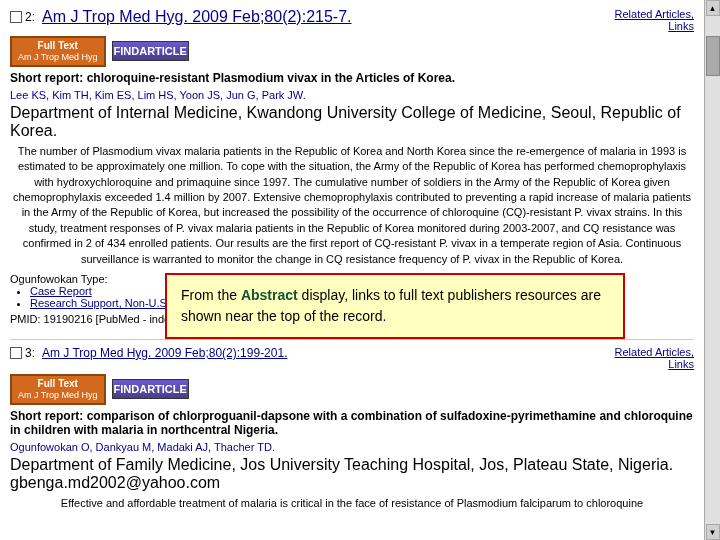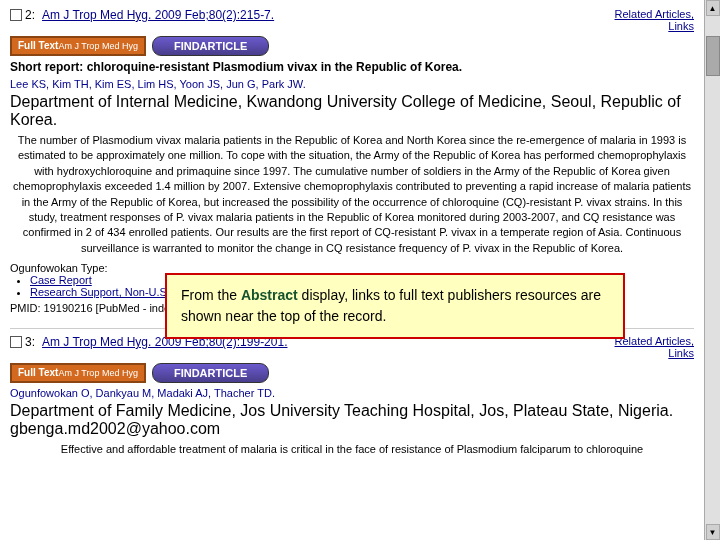--- a/index.html
+++ b/index.html
@@ -92,44 +92,44 @@
 
     .btn-fulltext {
       background: #d2691e;
       color: #fff;
       border: 2px solid #8b4513;
       padding: 2px 6px;
       font-size: 11px;
       font-weight: bold;
       cursor: pointer;
       display: flex;
-      flex-direction: row;
+      flex-direction: column;
       align-items: center;
       line-height: 1.2;
     }
 
     .btn-fulltext .btn-line1 {
       font-size: 10px;
       font-weight: bold;
     }
 
     .btn-fulltext .btn-line2 {
       font-size: 9px;
       font-weight: normal;
     }
 
     .btn-findarticle {
       background: linear-gradient(to bottom, #6a5acd, #483d8b);
       color: #fff;
       border: 1px solid #333;
-      padding: 3px 21px;
+      padding: 3px 1px;
       font-size: 11px;
       font-weight: bold;
       cursor: pointer;
-      border-radius: 9px;
+      border-radius: 0;
     }
 
     .article-title {
       font-size: 12px;
       font-weight: bold;
       color: #000;
       margin-bottom: 4px;
     }
 
     .authors {
@@ -218,38 +218,38 @@
 <body>
 
 <div class="page-container">
   <div class="main-content">
 
     <div class="record-block">
       <div class="record-header">
         <div class="checkbox-label">
           <div class="checkbox"></div>
           <span style="margin-right:4px;">2:</span>
-          <a style="color:#00008b;text-decoration:underline;font-size:12px;">Am J Trop Med Hyg. 2009 Feb;80(2):215-7.</a>
+          <a style="color:#00008b;text-decoration:underline;font-size:16px;">Am J Trop Med Hyg. 2009 Feb;80(2):215-7.</a>
         </div>
         <div class="related-links">
           <a>Related Articles,</a>
           <br>
           <a>Links</a>
         </div>
       </div>
 
       <div class="buttons-row">
         <button class="btn-fulltext">
           <span class="btn-line1">Full Text</span>
           <span class="btn-line2">Am J Trop Med Hyg</span>
         </button>
         <button class="btn-findarticle">FINDARTICLE</button>
       </div>
 
-      <div class="article-title">Short report: chloroquine-resistant Plasmodium vivax in the Republic of Korea.</div>
+      <div class="article-title">Short report: chloroquine-resistant Plasmodium vivax in the Articles of Korea.</div>
 
       <div class="authors">
         <span>Lee KS, Kim TH, Kim ES, Lim HS, Yoon JS, Jun G, Park JW.</span>
       </div>
 
       <div class="affiliation">Department of Internal Medicine, Kwandong University College of Medicine, Seoul, Republic of Korea.</div>
 
       <div class="abstract-text">The number of Plasmodium vivax malaria patients in the Republic of Korea and North Korea since the re-emergence of malaria in 1993 is estimated to be approximately one million. To cope with the situation, the Army of the Republic of Korea has performed chemoprophylaxis with hydroxychloroquine and primaquine since 1997. The cumulative number of soldiers in the Army of the Republic of Korea given chemoprophylaxis exceeded 1.4 million by 2007. Extensive chemoprophylaxis contributed to preventing a rapid increase of malaria patients in the Army of the Republic of Korea, but increased the possibility of the occurrence of chloroquine (CQ)-resistant P. vivax strains. In this study, treatment responses of P. vivax malaria patients in the Republic of Korea monitored during 2003-2007, and CQ resistance was confirmed in 2 of 434 enrolled patients. Our results are the first report of CQ-resistant P. vivax in a temperate region of Asia. Continuous surveillance is warranted to monitor the change in CQ resistance frequency of P. vivax in the Republic of Korea.</div>
 
       <div class="publication-type-section">
@@ -288,20 +288,21 @@
       </div>
 
       <div class="buttons-row">
         <button class="btn-fulltext">
           <span class="btn-line1">Full Text</span>
           <span class="btn-line2">Am J Trop Med Hyg</span>
         </button>
         <button class="btn-findarticle">FINDARTICLE</button>
       </div>
 
+      <div class="article-title">Short report: comparison of chlorproguanil-dapsone with a combination of sulfadoxine-pyrimethamine and chloroquine in children with malaria in northcentral Nigeria.</div>
 
       <div class="authors">
         <span>Ogunfowokan O, Dankyau M, Madaki AJ, Thacher TD.</span>
       </div>
 
       <div class="affiliation">Department of Family Medicine, Jos University Teaching Hospital, Jos, Plateau State, Nigeria. gbenga.md2002@yahoo.com</div>
 
       <div class="abstract-text">Effective and affordable treatment of malaria is critical in the face of resistance of Plasmodium falciparum to chloroquine</div>
     </div>
 

